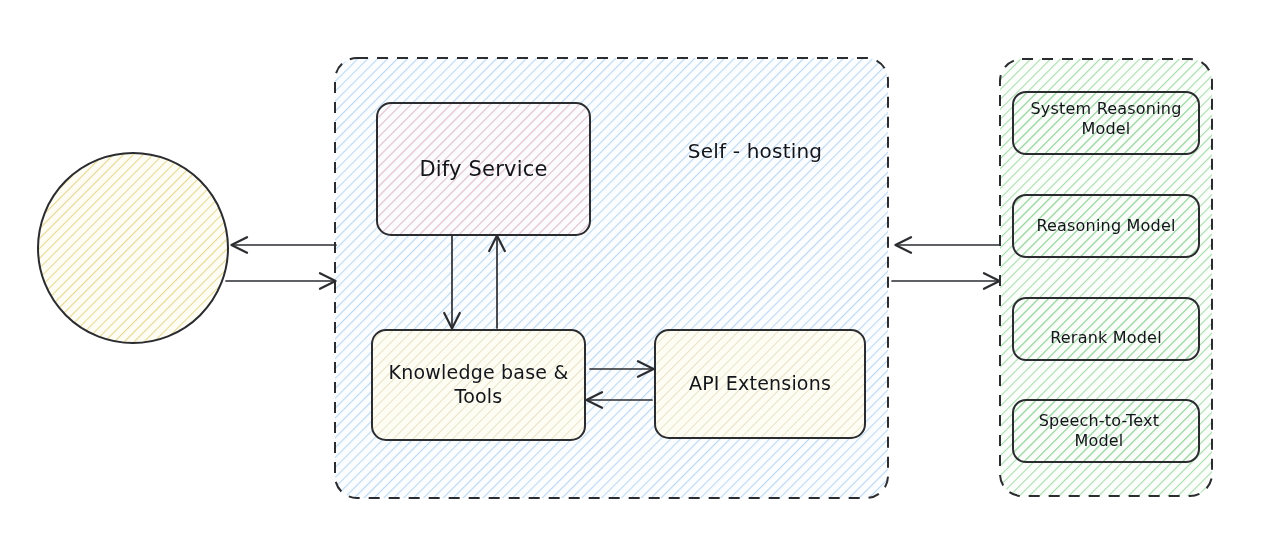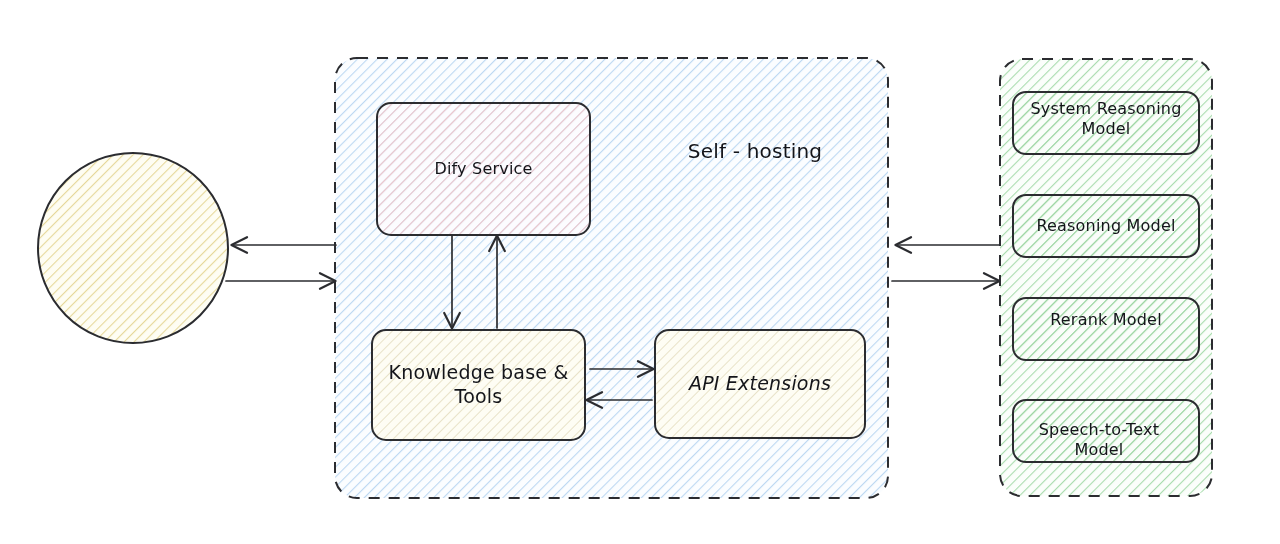--- a/index.html
+++ b/index.html
@@ -40,29 +40,29 @@
     text-align: center;
     font-family: "DejaVu Sans", sans-serif;
     color: #14151a;
     letter-spacing: 0.2px;
     line-height: 1.25;
     pointer-events: none;
     white-space: pre-line;
   }
 
   .lbl-client      { left: 38px;  top: 152px; width: 190px; height: 192px; font-size: 21px; }
-  .lbl-dify        { left: 377px; top: 103px; width: 213px; height: 132px; font-size: 16px; }
+  .lbl-dify        { left: 377px; top: 103px; width: 213px; height: 132px; font-size: 21px; }
   .lbl-selfhost    { left: 650px; top: 128px; width: 210px; height: 46px;  font-size: 20px; }
   .lbl-kb          { left: 372px; top: 330px; width: 213px; height: 110px; font-size: 19px; }
-  .lbl-api         { left: 655px; top: 330px; width: 210px; height: 108px; font-size: 19px; font-style: italic; }
+  .lbl-api         { left: 655px; top: 330px; width: 210px; height: 108px; font-size: 19px; }
 
   .lbl-m0 { left: 1013px; top: 92px;  width: 186px; height: 54px; font-size: 16px; text-align: center; }
   .lbl-m1 { left: 1013px; top: 195px; width: 186px; height: 62px; font-size: 16px; }
-  .lbl-m2 { left: 1013px; top: 280px; width: 186px; height: 80px; font-size: 16px; }
-  .lbl-m3 { left: 1013px; top: 409px; width: 172px; height: 62px; font-size: 16px; }
+  .lbl-m2 { left: 1013px; top: 298px; width: 186px; height: 80px; font-size: 16px; }
+  .lbl-m3 { left: 1013px; top: 400px; width: 172px; height: 62px; font-size: 16px; }
 </style>
 </head>
 <body>
 
 <div id="diagram-root">
 
   <svg class="svg-layer" viewBox="0 0 1280 544" xmlns="http://www.w3.org/2000/svg">
     <defs>
 
       <pattern id="hatch-cream" width="7" height="7" patternTransform="rotate(45)" patternUnits="userSpaceOnUse">

